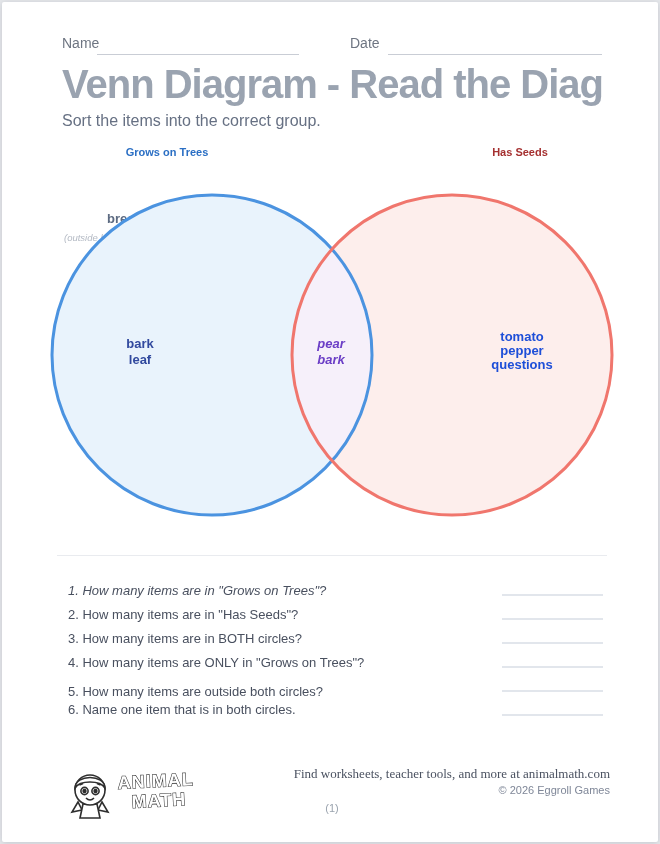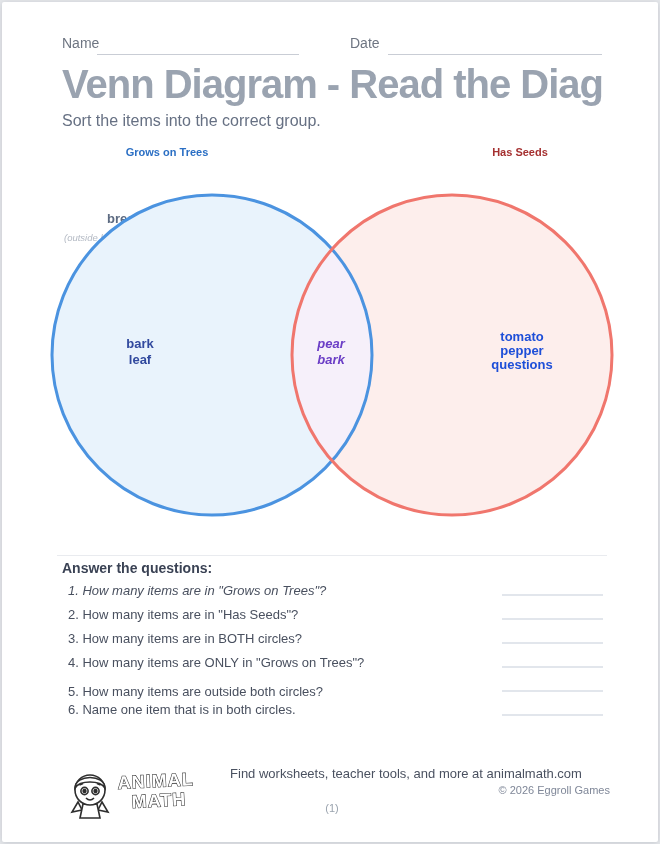--- a/index.html
+++ b/index.html
@@ -47,21 +47,21 @@
   .item-group span { display:block; }
 
   
   .divider { left:55px; top:553px; width:550px; border-top:1.5px solid #e9ebef; height:0; }
   .q-heading { left:60px; top:558px; font-size:14px; font-weight:bold; color:#3a4254; }
   .q-row { left:66px; width:420px; font-size:13px; color:#49505f; line-height:16px; }
   .answer-line { left:500px; width:101px; height:0; border-top:2px solid #e2e6ec; }
 
   
   .footer-logo { left:60px; top:760px; width:132px; height:58px; }
-  .footer-info { left:200px; top:764px; width:408px; text-align:center; font-size:13px; color:#4a5160; }
+  .footer-info { left:200px; top:764px; width:408px; text-align:right; font-size:13px; color:#4a5160;font-family:Liberation Serif, serif; }
   .footer-copy { left:200px; top:782px; width:408px; text-align:right; font-size:11px; color:#7f8798; }
   .page-num { left:0; top:800px; width:660px; text-align:center; font-size:11px; color:#9aa3ae; }
 </style>
 </head>
 <body>
 
 <div class="card">
 
   <span class="abs field-label" style="left:60px; top:33px;">Name</span>
   <div class="abs field-line" style="left:95px; top:52px; width:202px;"></div>
@@ -93,21 +93,20 @@
     <span>pear</span>
     <span>bark</span>
   </div>
   <div class="abs item-group items-right">
     <span>tomato</span>
     <span>pepper</span>
     <span>questions</span>
   </div>
 
   <div class="abs divider"></div>
-  <div class="abs q-heading">Answer the questions:</div>
 
   <div class="abs q-row" style="top:581px;font-style:italic;">1. How many items are in "Grows on Trees"?</div>
   <div class="abs q-row" style="top:605px;">2. How many items are in "Has Seeds"?</div>
   <div class="abs q-row" style="top:629px;">3. How many items are in BOTH circles?</div>
   <div class="abs q-row" style="top:653px;">4. How many items are ONLY in "Grows on Trees"?</div>
   <div class="abs q-row" style="top:682px;">5. How many items are outside both circles?</div>
   <div class="abs q-row" style="top:700px;">6. Name one item that is in both circles.</div>
 
   <div class="abs answer-line" style="top:592px;"></div>
   <div class="abs answer-line" style="top:616px;"></div>

